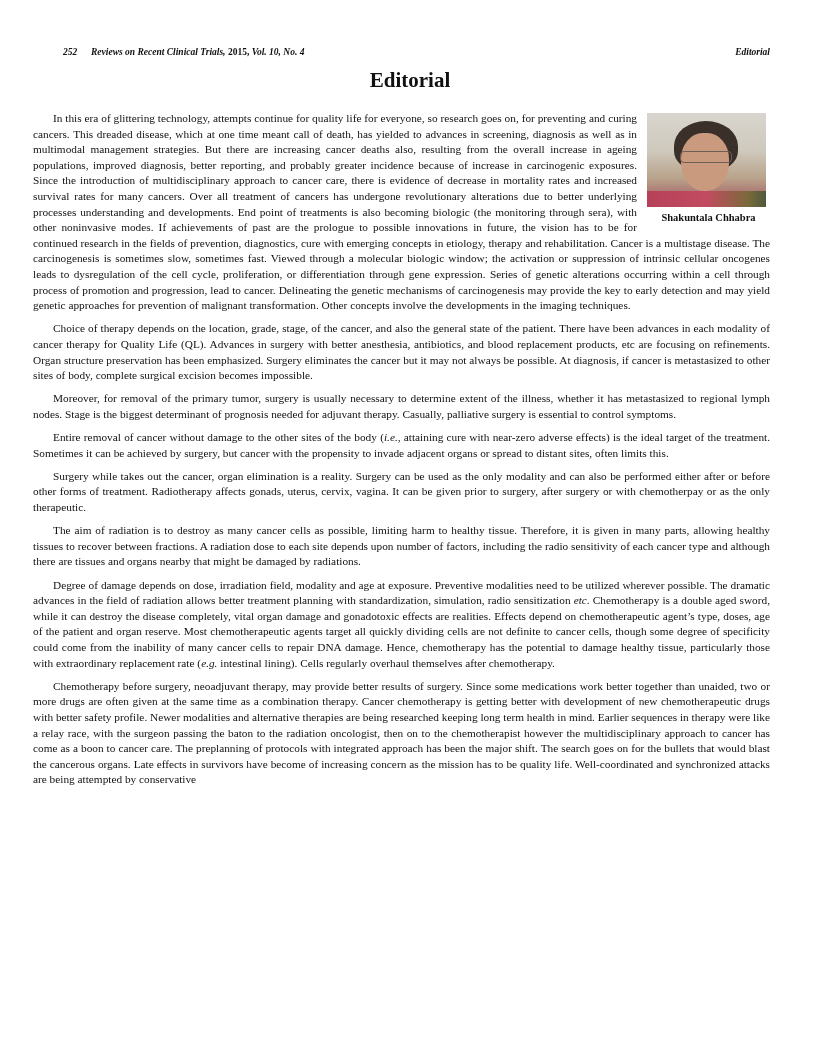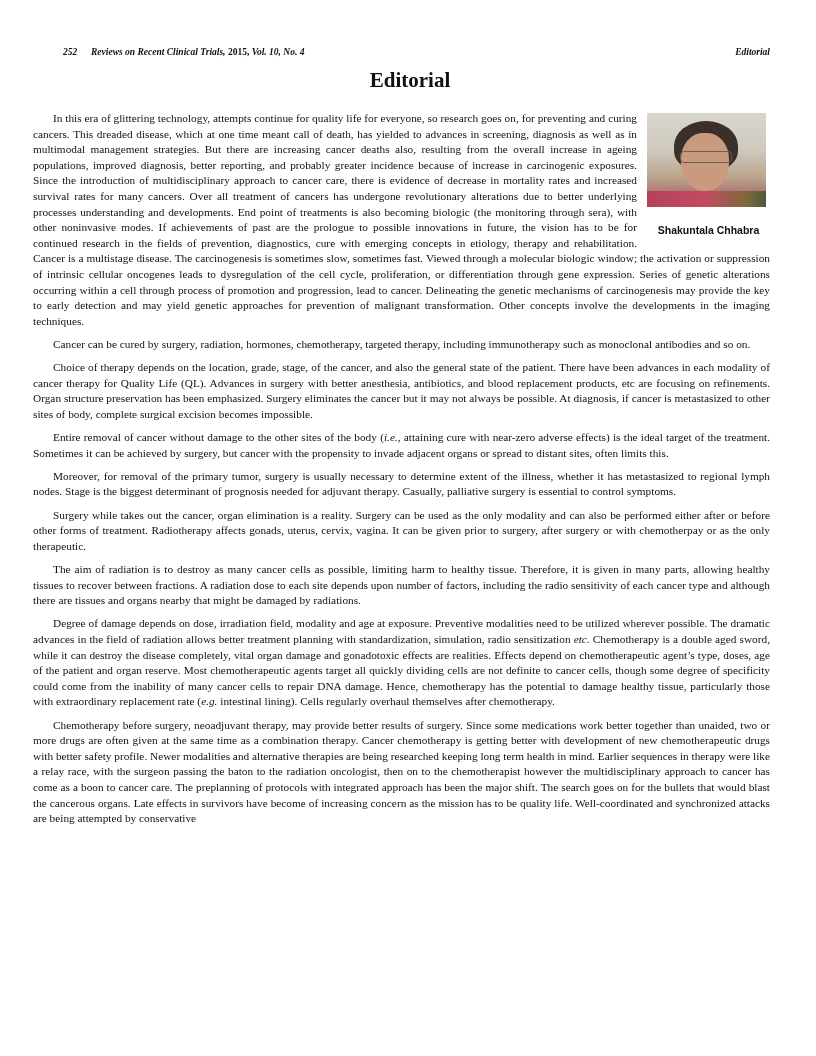--- a/index.html
+++ b/index.html
@@ -12,21 +12,21 @@
     .running-head .section { position: absolute; right: 0; font-style: italic; }
     .title { position: absolute; top: 68px; left: 0; width: 720px; text-align: center; font-family: "Liberation Serif", serif; font-weight: bold; font-size: 21px; }
     .body { position: absolute; top: 111px; left: 33px; width: 737px; font-family: "Liberation Serif", serif; font-size: 11.3px; line-height: 15.6px; text-align: justify; hyphens: manual; }
     .body p { margin: 0 0 7.6px 0; text-indent: 20px; }
     .photo-box { float: right; width: 123px; margin: 2px 0 4px 10px; }
     .photo { width: 119px; height: 94px; background: linear-gradient(180deg, #d9d6cf 0%, #cfc9bd 40%, #b8a28a 70%, #a14a5a 100%); position: relative; overflow: hidden; }
     .photo .hair { position: absolute; left: 27px; top: 8px; width: 64px; height: 50px; border-radius: 50% 50% 40% 40%; background: #3b2f2a; }
     .photo .face { position: absolute; left: 34px; top: 20px; width: 48px; height: 58px; border-radius: 45% 45% 48% 48%; background: #c99a7d; }
     .photo .glasses { position: absolute; left: 33px; top: 38px; width: 50px; height: 10px; border: 1px solid #6b5e57; border-radius: 4px; }
     .photo .saree { position: absolute; left: 0; top: 78px; width: 119px; height: 20px; background: linear-gradient(90deg, #b54158 0%, #c24b61 50%, #7a6a3a 85%, #4d5a3c 100%); }
-    .caption { font-family: Liberation Sans, sans-serif; font-weight: bold; font-size: 10.5px; text-align: center; margin-top: 16px; line-height: 14px; }
+    .caption { font-family: Liberation Serif, serif; font-weight: bold; font-size: 10.5px; text-align: center; margin-top: 4px; line-height: 14px; }
     em { font-style: italic; }
   </style>
 </head>
 <body>
 
 <div class="page">
   <div class="running-head">
     <span class="pg">252</span>
     <span class="journal"><span>Reviews on Recent Clinical Trials,</span><span class="yr"> 2015, </span><span>Vol. 10, No. 4</span></span>
     <span class="section">Editorial</span>
@@ -40,21 +40,20 @@
     <div class="photo">
       <div class="hair"></div>
       <div class="face"></div>
       <div class="glasses"></div>
       <div class="saree"></div>
     </div>
     <div class="caption">Shakuntala Chhabra</div>
   </div>
 
   <p>In this era of glittering technology, attempts continue for quality life for everyone, so research goes on, for preventing and curing cancers. This dreaded disease, which at one time meant call of death, has yielded to advances in screening, diagnosis as well as in multimodal management strategies. But there are increasing cancer deaths also, resulting from the overall increase in ageing populations, improved diagnosis, better reporting, and probably greater incidence because of increase in carcinogenic expo­sures. Since the introduction of multidisciplinary approach to cancer care, there is evidence of decrease in mortality rates and increased survival rates for many cancers. Over all treatment of cancers has un­dergone revolutionary alterations due to better underlying processes understanding and developments. End point of treatments is also becoming biologic (the monitoring through sera), with other noninva­sive modes. If achievements of past are the prologue to possible innovations in future, the vision has to be for continued research in the fields of prevention, diagnostics, cure with emerging concepts in etiology, therapy and rehabili­tation. Cancer is a multistage disease. The carcinogenesis is sometimes slow, sometimes fast. Viewed through a molecular bio­logic window; the activation or suppression of intrinsic cellular oncogenes leads to dysregulation of the cell cycle, proliferation, or differentiation through gene expression. Series of genetic alterations occurring within a cell through process of promotion and progression, lead to cancer. Delineating the genetic mechanisms of carcinogenesis may provide the key to early detection and may yield genetic approaches for prevention of malignant transformation. Other concepts involve the developments in the imaging techniques.</p>
-  <p>Cancer can be cured by surgery, radiation, hormones, chemotherapy, targeted therapy, including immunotherapy such as monoclonal antibodies and so on.</p>
   <p>Choice of therapy depends on the location, grade, stage, of the cancer, and also the general state of the patient. There have been advances in each modality of cancer therapy for Quality Life (QL). Advances in surgery with better anesthesia, antibiot­ics, and blood replacement products, etc are focusing on refinements. Organ structure preservation has been emphasized. Sur­gery eliminates the cancer but it may not always be possible. At diagnosis, if cancer is metastasized to other sites of body, com­plete surgical excision becomes impossible.</p>
+  <p>Moreover, for removal of the primary tumor, surgery is usually necessary to determine extent of the illness, whether it has metastasized to regional lymph nodes. Stage is the biggest determinant of prognosis needed for adjuvant therapy. Casually, pal­liative surgery is essential to control symptoms.</p>
   <p><span>Entire removal of cancer without damage to the other sites of the body (</span><em>i.e.</em><span>, attaining cure with near-zero adverse effects) is the ideal target of the treatment. Sometimes it can be achieved by surgery, but cancer with the propensity to invade adjacent organs or spread to distant sites, often limits this.</span></p>
-  <p>Moreover, for removal of the primary tumor, surgery is usually necessary to determine extent of the illness, whether it has metastasized to regional lymph nodes. Stage is the biggest determinant of prognosis needed for adjuvant therapy. Casually, pal­liative surgery is essential to control symptoms.</p>
   <p>Surgery while takes out the cancer, organ elimination is a reality. Surgery can be used as the only modality and can also be performed either after or before other forms of treatment. Radiotherapy affects gonads, uterus, cervix, vagina. It can be given prior to surgery, after surgery or with chemotherpay or as the only therapeutic.</p>
   <p>The aim of radiation is to destroy as many cancer cells as possible, limiting harm to healthy tissue. Therefore, it is given in many parts, allowing healthy tissues to recover between fractions. A radiation dose to each site depends upon number of fac­tors, including the radio sensitivity of each cancer type and although there are tissues and organs nearby that might be damaged by radiations.</p>
   <p><span>Degree of damage depends on dose, irradiation field, modality and age at exposure. Preventive modalities need to be util­ized wherever possible. The dramatic advances in the field of radiation allows better treatment planning with standardization, simulation, radio sensitization </span><em>etc</em><span>. Chemotherapy is a double aged sword, while it can destroy the disease completely, vital or­gan damage and gonadotoxic effects are realities. Effects depend on chemotherapeutic agent’s type, doses, age of the patient and organ reserve. Most chemotherapeutic agents target all quickly dividing cells are not definite to cancer cells, though some degree of specificity could come from the inability of many cancer cells to repair DNA damage. Hence, chemotherapy has the potential to damage healthy tissue, particularly those with extraordinary replacement rate (</span><em>e.g.</em><span> intestinal lining). Cells regularly overhaul themselves after chemotherapy.</span></p>
   <p>Chemotherapy before surgery, neoadjuvant therapy, may provide better results of surgery. Since some medications work better together than unaided, two or more drugs are often given at the same time as a combination therapy. Cancer chemother­apy is getting better with development of new chemotherapeutic drugs with better safety profile. Newer modalities and alterna­tive therapies are being researched keeping long term health in mind. Earlier sequences in therapy were like a relay race, with the surgeon passing the baton to the radiation oncologist, then on to the chemotherapist however the multidisciplinary approach to cancer has come as a boon to cancer care. The preplanning of protocols with integrated approach has been the major shift. The search goes on for the bullets that would blast the cancerous organs. Late effects in survivors have become of increasing concern as the mission has to be quality life. Well-coordinated and synchronized attacks are being attempted by conservative</p>
 </div>
 
 </body></html>

